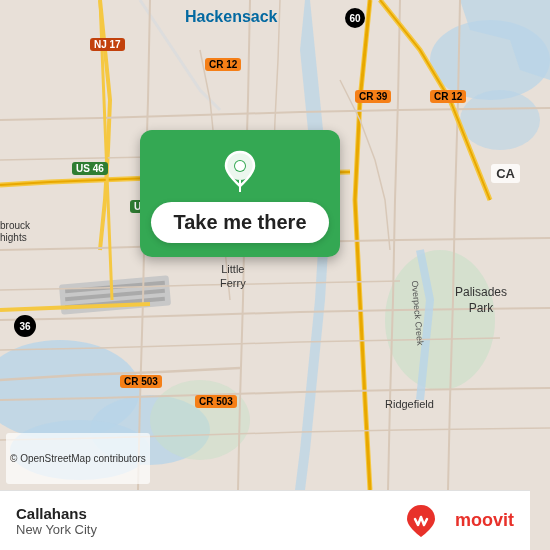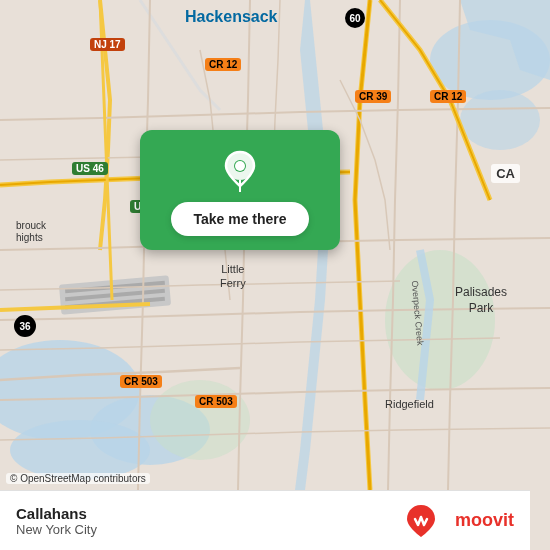--- a/index.html
+++ b/index.html
@@ -94,36 +94,36 @@
       height: 44px;
       margin-bottom: 10px;
     }
 
     #take-me-there-btn {
       background: #ffffff;
       color: #222;
       border: none;
       border-radius: 24px;
       padding: 9px 22px;
-      font-size: 14px;
+      font-size: 20px;
       font-weight: 600;
       cursor: pointer;
       white-space: nowrap;
       box-shadow: 0 2px 6px rgba(0,0,0,0.15);
     }
 
     
     #attribution {
       position: absolute;
       bottom: 6px;
       left: 6px;
       font-size: 10px;
       color: #333;
       background: rgba(255,255,255,0.7);
-      padding: 0 4px;
+      padding: 20px 4px;
       border-radius: 3px;
     }
 
     
     .road-badge {
       position: absolute;
       border-radius: 3px;
       font-size: 10px;
       font-weight: bold;
       padding: 1px 4px;
@@ -223,21 +223,21 @@
   <div class="road-badge cr" style="top:90px; left:355px;">CR 39</div>
   <div class="road-badge cr" style="top:375px; left:120px;">CR 503</div>
   <div class="road-badge cr" style="top:395px; left:195px;">CR 503</div>
   <div class="road-badge interstate" style="top:8px; left:345px; border-radius:50%; width:20px; height:20px; display:flex; align-items:center; justify-content:center; padding:0;">60</div>
   <div class="road-badge interstate" style="top:315px; left:14px; border-radius:50%; width:22px; height:22px; display:flex; align-items:center; justify-content:center; padding:0;">36</div>
 
   <div style="position:absolute; top:8px; left:185px; font-size:16px; color:#0369a1; font-weight:700;">Hackensack</div>
   <div style="position:absolute; top:262px; left:220px; font-size:11px; color:#333; text-align:center; line-height:1.3;">Little<br>Ferry</div>
   <div style="position:absolute; top:285px; left:455px; font-size:12px; color:#333; text-align:center; line-height:1.3;">Palisades<br>Park</div>
   <div style="position:absolute; top:398px; left:385px; font-size:11px; color:#333;">Ridgefield</div>
-  <div style="position:absolute; top:220px; left:0px; font-size:10px; color:#333; line-height:1.2;margin-left:16px;">brouck<br>hights</div>
+  <div style="position:absolute; top:220px; left:0px; font-size:10px; color:#333; line-height:1.2;">brouck<br>hights</div>
   <div style="position:absolute; top:308px; left:385px; font-size:9px; color:#555; transform:rotate(85deg); white-space:nowrap;">Overpeck Creek</div>
 
   <div id="ca-badge">CA</div>
 
   <div id="attribution">© OpenStreetMap contributors</div>
 
   <div id="popup-card">
 
     <svg class="pin-icon" viewBox="0 0 44 44" xmlns="http://www.w3.org/2000/svg">
       <circle cx="22" cy="18" r="14" fill="white" opacity="0.9"></circle>

